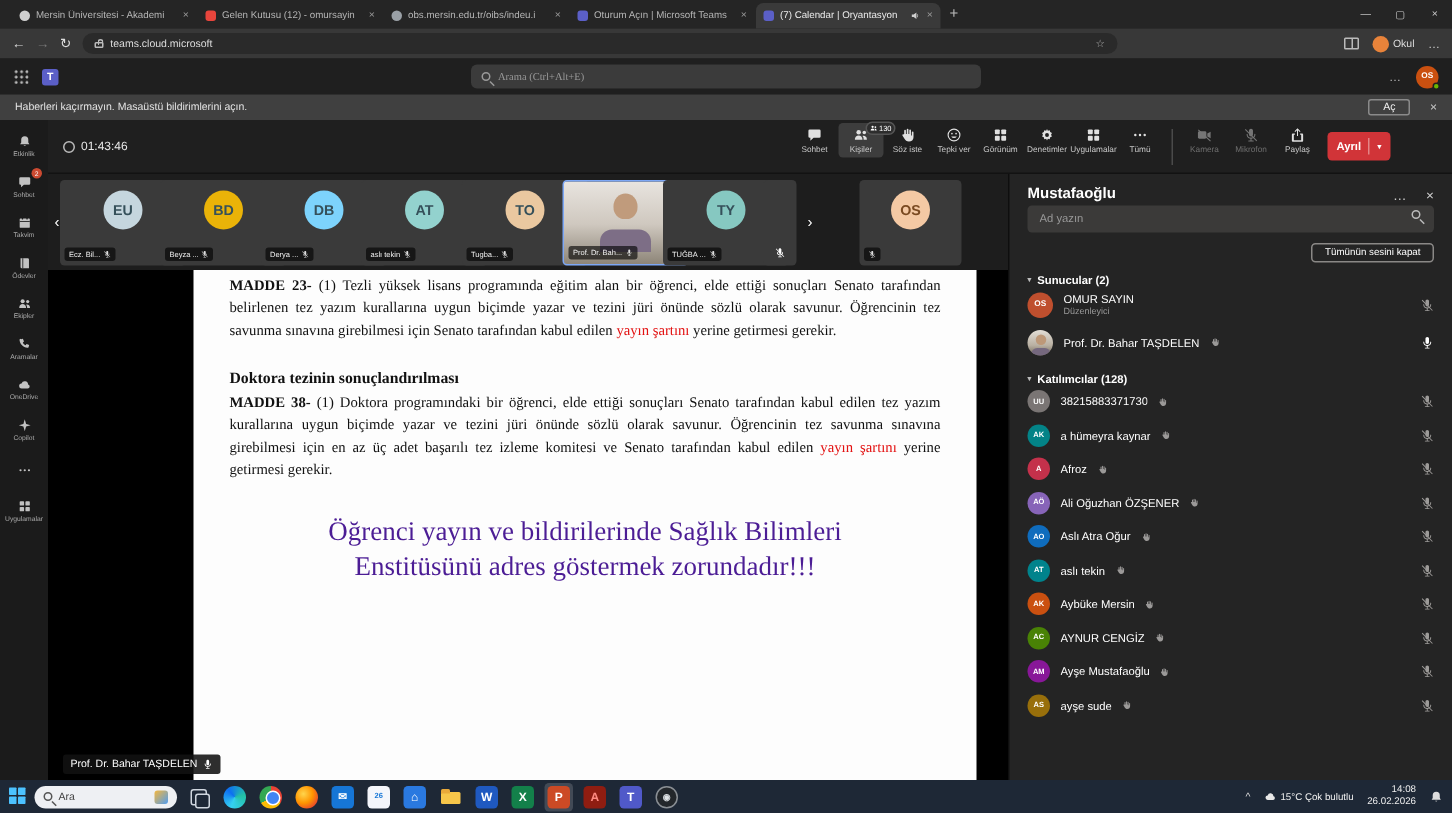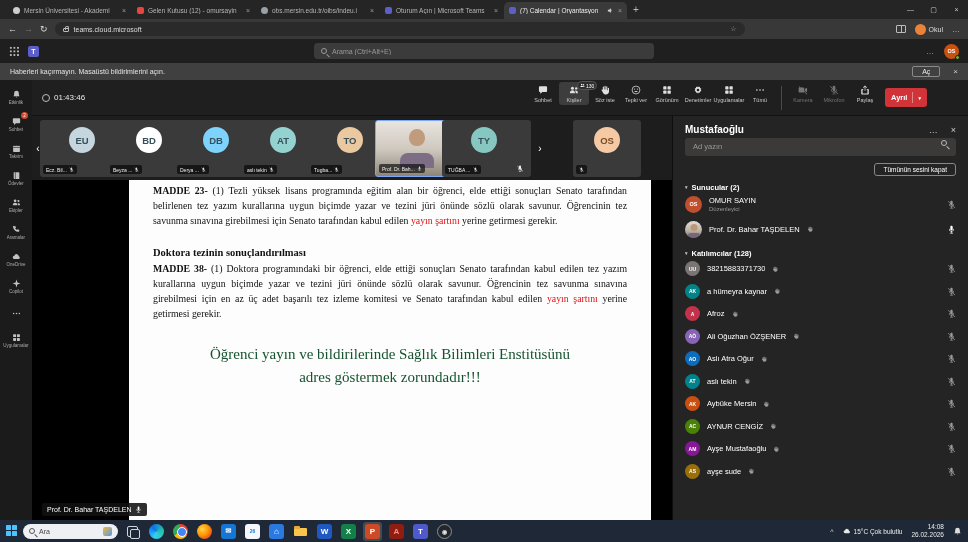--- a/index.html
+++ b/index.html
@@ -30,21 +30,21 @@
 .split-ic{width:10px;height:8px;border:1px solid #bbb;border-radius:1px;position:relative}
 .split-ic::after{content:"";position:absolute;left:4px;top:0;width:1px;height:6px;background:#bbb}
 .profile-chip{display:flex;align-items:center;gap:3px;color:#ddd;font-size:7px}
 .profile-dot{width:11px;height:11px;border-radius:50%;background:#e8833a}
 .menu-dots{color:#ccc;font-size:8px}
 
 .th{position:absolute;left:0;top:39px;width:968px;height:24px;background:#1f1f1f;display:flex;align-items:center}
 .waffle{width:10px;height:10px;margin-left:9px;background-image:radial-gradient(#b9b9b9 0.8px,transparent 1.1px);background-size:3.6px 3.6px}
 .tlogo{width:11px;height:11px;border-radius:2px;background:#5b5fc7;margin-left:9px;color:#fff;font-size:7px;display:flex;align-items:center;justify-content:center;font-weight:bold}
 .tsearch{position:absolute;left:50%;transform:translateX(-50%);top:4px;width:340px;height:16px;background:#3b3b3b;border-radius:4px;display:flex;align-items:center;padding:0 7px;gap:5px}
-.tsearch input{background:transparent;border:none;outline:none;color:#ddd;font-size:7px;width:100%;font-family:Liberation Sans, sans-serif}
+.tsearch input{background:transparent;border:none;outline:none;color:#ddd;font-size:7px;width:100%;font-family:Liberation Serif, serif}
 .tsearch input::placeholder{color:#9a9a9a}
 .mag{width:6px;height:6px;border:1px solid #9a9a9a;border-radius:50%;position:relative;flex:none}
 .mag::after{content:"";position:absolute;left:5px;top:5px;width:3.5px;height:1px;background:#9a9a9a;transform:rotate(45deg);transform-origin:0 0}
 .th-right{margin-left:auto;margin-right:9px;display:flex;align-items:center;gap:10px}
 .th-dots{color:#bbb;font-size:8px}
 .th-avatar{width:15px;height:15px;border-radius:50%;background:#ca5010;color:#fff;font-size:5.5px;font-weight:bold;display:flex;align-items:center;justify-content:center;position:relative}
 .presence{position:absolute;right:-1px;bottom:-1px;width:5px;height:5px;border-radius:50%;background:#6bb700;border:1px solid #1f1f1f}
 
 .notif{position:absolute;left:0;top:63px;width:968px;height:17px;background:#404040;display:flex;align-items:center;padding:0 10px;color:#e3e3e3;font-size:7px}
 .notif-actions{margin-left:auto;display:flex;align-items:center;gap:13px}
@@ -84,21 +84,21 @@
 .tile.part{width:22px}
 .pmic{position:absolute;left:50%;transform:translateX(-50%);bottom:5px;width:7px;height:7px;fill:#fff}
 .strip-nav{position:absolute;top:22px;width:12px;height:20px;color:#fff;font-size:10px;display:flex;align-items:center;justify-content:center;z-index:3}
 .share{position:absolute;left:0;top:64px;width:640px;height:340px;background:#000;overflow:hidden}
 .doc{position:absolute;left:97px;top:0;width:522px;height:340px;background:#fdfdfd;color:#111;font-family:"Liberation Serif",serif;padding:0 24px}
 .doc h3{font-size:10.5px;margin-top:57px;font-weight:bold}
 .doc h3.second{margin-top:19px}
 .doc p{font-size:9.8px;line-height:15px;text-align:justify;margin-top:3px}
 .doc .lead{font-weight:bold}
 .doc .red{color:#e31212}
-.warning{margin:22px auto 16px;width:380px;text-align:center;color:#14532d;font-size:15px;line-height:23px}
+.warning{margin:22px auto 16px;width:380px;text-align:center;color:#4c1d95;font-size:18px;line-height:23px}
 .stage-tag{position:absolute;left:10px;top:387px;background:rgba(17,17,17,.88);color:#fff;font-size:7px;height:13px;display:flex;align-items:center;gap:3px;padding:0 5px;border-radius:2px;z-index:4}
 .stage-tag svg{width:7px;height:7px;fill:#fff}
 
 .panel{position:absolute;left:672px;top:116px;width:296px;height:404px;background:#242424;border-left:1px solid #0e0e0e;padding:8px 12px 0;display:flex;flex-direction:column;overflow:hidden}
 .p-head{display:flex;align-items:center}
 .p-title{font-size:10px;font-weight:bold;color:#fff}
 .p-head-ic{margin-left:auto;display:flex;gap:13px;color:#ccc;font-size:9px}
 .p-search{position:relative;margin-top:0}
 .p-search input{width:100%;height:18px;background:#3b3a39;border:none;border-radius:3px;color:#ddd;font-size:7.5px;padding:0 22px 0 8px;outline:none;font-family:inherit}
 .p-search input::placeholder{color:#999}
@@ -481,21 +481,21 @@
       <div class="tile" style="left:8px">
         <div class="tava" style="background: rgb(197, 214, 222);">EU</div>
         <div class="ttag">
             <span>Ecz. Bil...</span>
             <svg>
               <use href="#i-mic-off"></use>
             </svg>
           </div>
       </div>
       <div class="tile" style="left:75px">
-        <div class="tava" style="background: #ffffff;">BD</div>
+        <div class="tava" style="background: #eab308;">BD</div>
         <div class="ttag">
             <span>Beyza ...</span>
             <svg>
               <use href="#i-mic-off"></use>
             </svg>
           </div>
       </div>
       <div class="tile" style="left:142px">
         <div class="tava" style="background: #7dd3fc;">DB</div>
         <div class="ttag">

